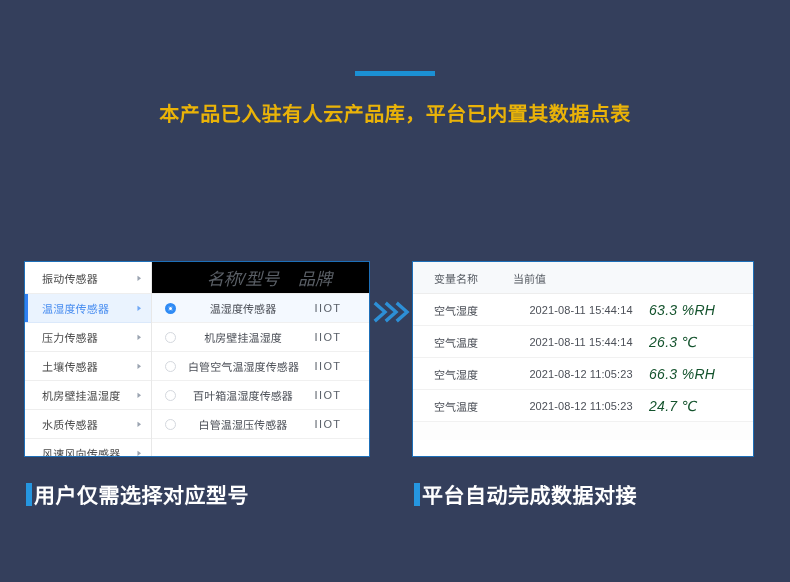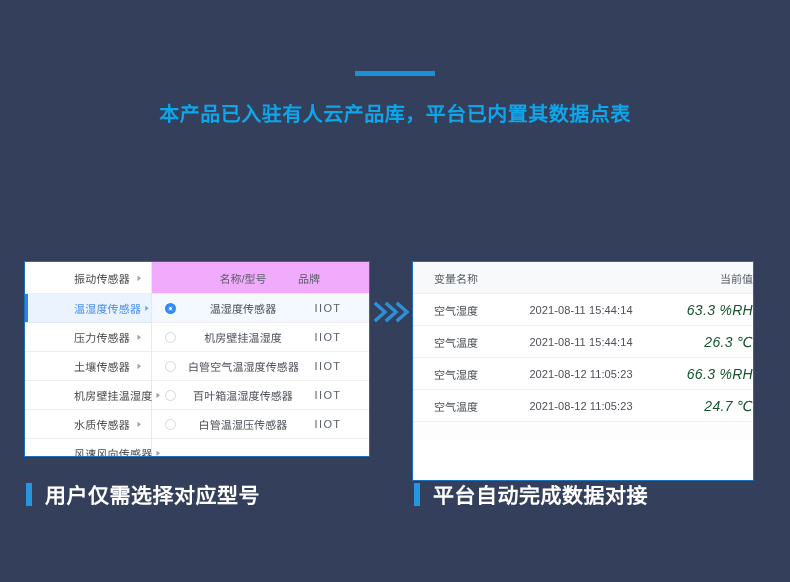--- a/index.html
+++ b/index.html
@@ -24,21 +24,21 @@
     white-space:nowrap;
   }
   .title-gap { display:inline-block; width:22px; }
   .title-underline {
     width:80px; height:5px;
     background:#1b90d4;
     margin:19px auto 0;
   }
   .subtitle-wrap {
     margin-top:22px;
-    color:#0ea5e9;
+    color:#eab308;
     font-size:20px;
     font-weight:bold;
     line-height:1.65;
     letter-spacing:.5px;
   }
   .subtitle-line { white-space:nowrap; }
 
   
   .panels {
     position:absolute;
@@ -46,21 +46,21 @@
     height:200px;
   }
   .panel {
     position:absolute;
     top:0;
     background:#ffffff;
     border:1px solid #1d6fb8;
     overflow:hidden;
   }
   .panel-left  { left:24px;  width:346px; height:196px; }
-  .panel-right { left:412px; width:342px; height:220px; }
+  .panel-right { left:412px; width:342px; height:196px; }
 
   
   .lp-inner { display:flex; height:100%; background:#fff; }
   .lp-nav {
     width:127px;
     flex:0 0 127px;
     border-right:1px solid #e8e8e8;
     background:#ffffff;
   }
   .nav-item {
@@ -69,21 +69,21 @@
     display:flex;
     align-items:center;
     padding-left:17px;
     padding-right:10px;
     font-size:11px;
     color:#4a4a4a;
     border-bottom:1px solid #eeeeee;
     white-space:nowrap;
   }
   .nav-item:first-child { height:32px; }
-  .nav-item .nav-label { flex:1; letter-spacing:.2px;margin-left:32px; }
+  .nav-item .nav-label { flex:1; letter-spacing:.2px; }
   .nav-item .nav-caret {
     font-size:7px;
     color:#9aa3b0;
     transform:scaleY(1.5);
     margin-left:4px;
   }
   .nav-item.selected {
     background:#eaf3fe;
     color:#3f8ef7;
     border-bottom-color:#dbe9fb;
@@ -96,24 +96,25 @@
     left:0; top:0; bottom:0;
     width:3px;
     background:#2f7ff2;
   }
 
   .lp-table { flex:1; background:#fff; }
   .lp-head {
     display:flex;
     height:32px;
     align-items:center;
-    background:#f0abfc;
+    background:#000000;
     border-bottom:1px solid #ededed;
-    font-size:11px;
+    font-size:17px;
     color:#5a5f66;
+    font-style:italic;
   }
   .lp-head .c-radio { width:36px; }
   .lp-head .c-name  { width:110px; text-align:center; }
   .lp-head .c-brand { width:60px;  }
 
   .lp-row {
     display:flex;
     height:29px;
     align-items:center;
     border-bottom:1px solid #f0f0f0;
@@ -174,30 +175,30 @@
     display:flex;
     height:32px;
     align-items:center;
     border-bottom:1px solid #f1f1f1;
     font-size:11px;
     color:#4c5058;
   }
   .rp-blank { height:18px; background:#fdfdfd; }
   .col-var  { width:100px; padding-left:21px; white-space:nowrap; }
   .col-time { width:136px; text-align:center; white-space:nowrap; letter-spacing:.1px; }
-  .col-val  { flex:1; text-align:right; white-space:nowrap; }
+  .col-val  { flex:1; text-align:left; white-space:nowrap; }
   .rp-row .col-val { font-size:14px; color:#14532d; letter-spacing:.3px;font-style:italic; }
 
   
   .captions { position:absolute; top:479px; left:0; right:0; height:40px; }
   .caption {
     position:absolute;
     display:flex;
     align-items:center;
-    gap:13px;
+    gap:2px;
     color:#ffffff;
     font-size:21px;
     font-weight:bold;
     letter-spacing:.5px;
     white-space:nowrap;
   }
   .caption-left  { left:26px; }
   .caption-right { left:414px; }
   .cap-bar {
     width:6px; height:23px;

